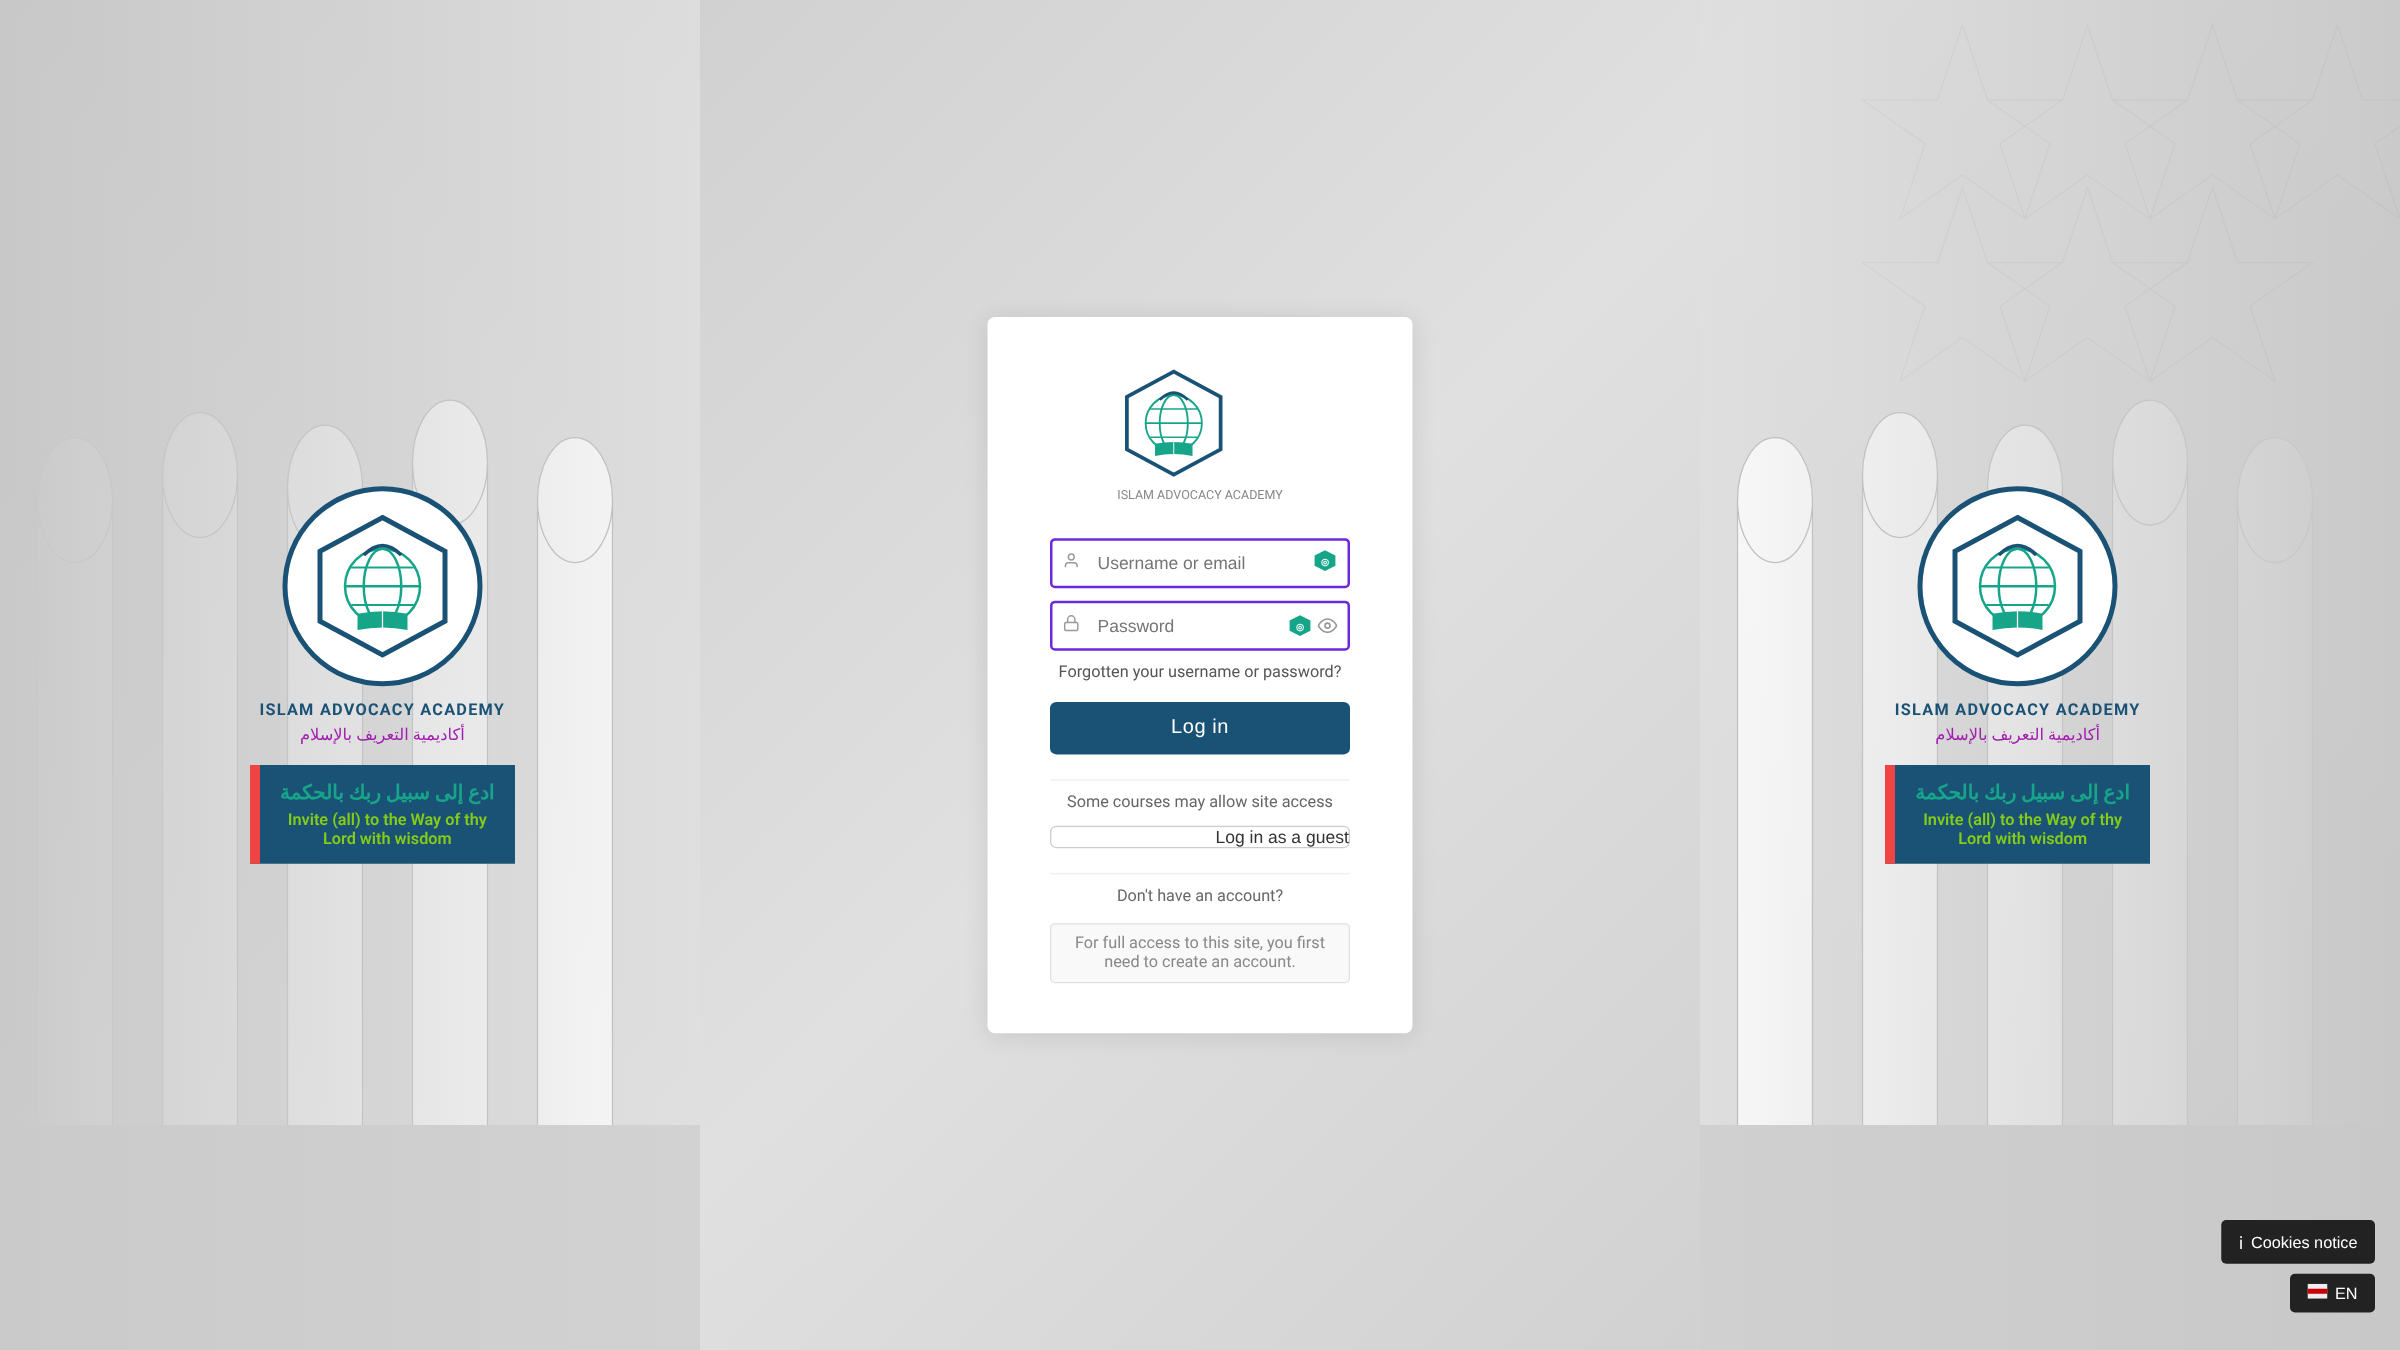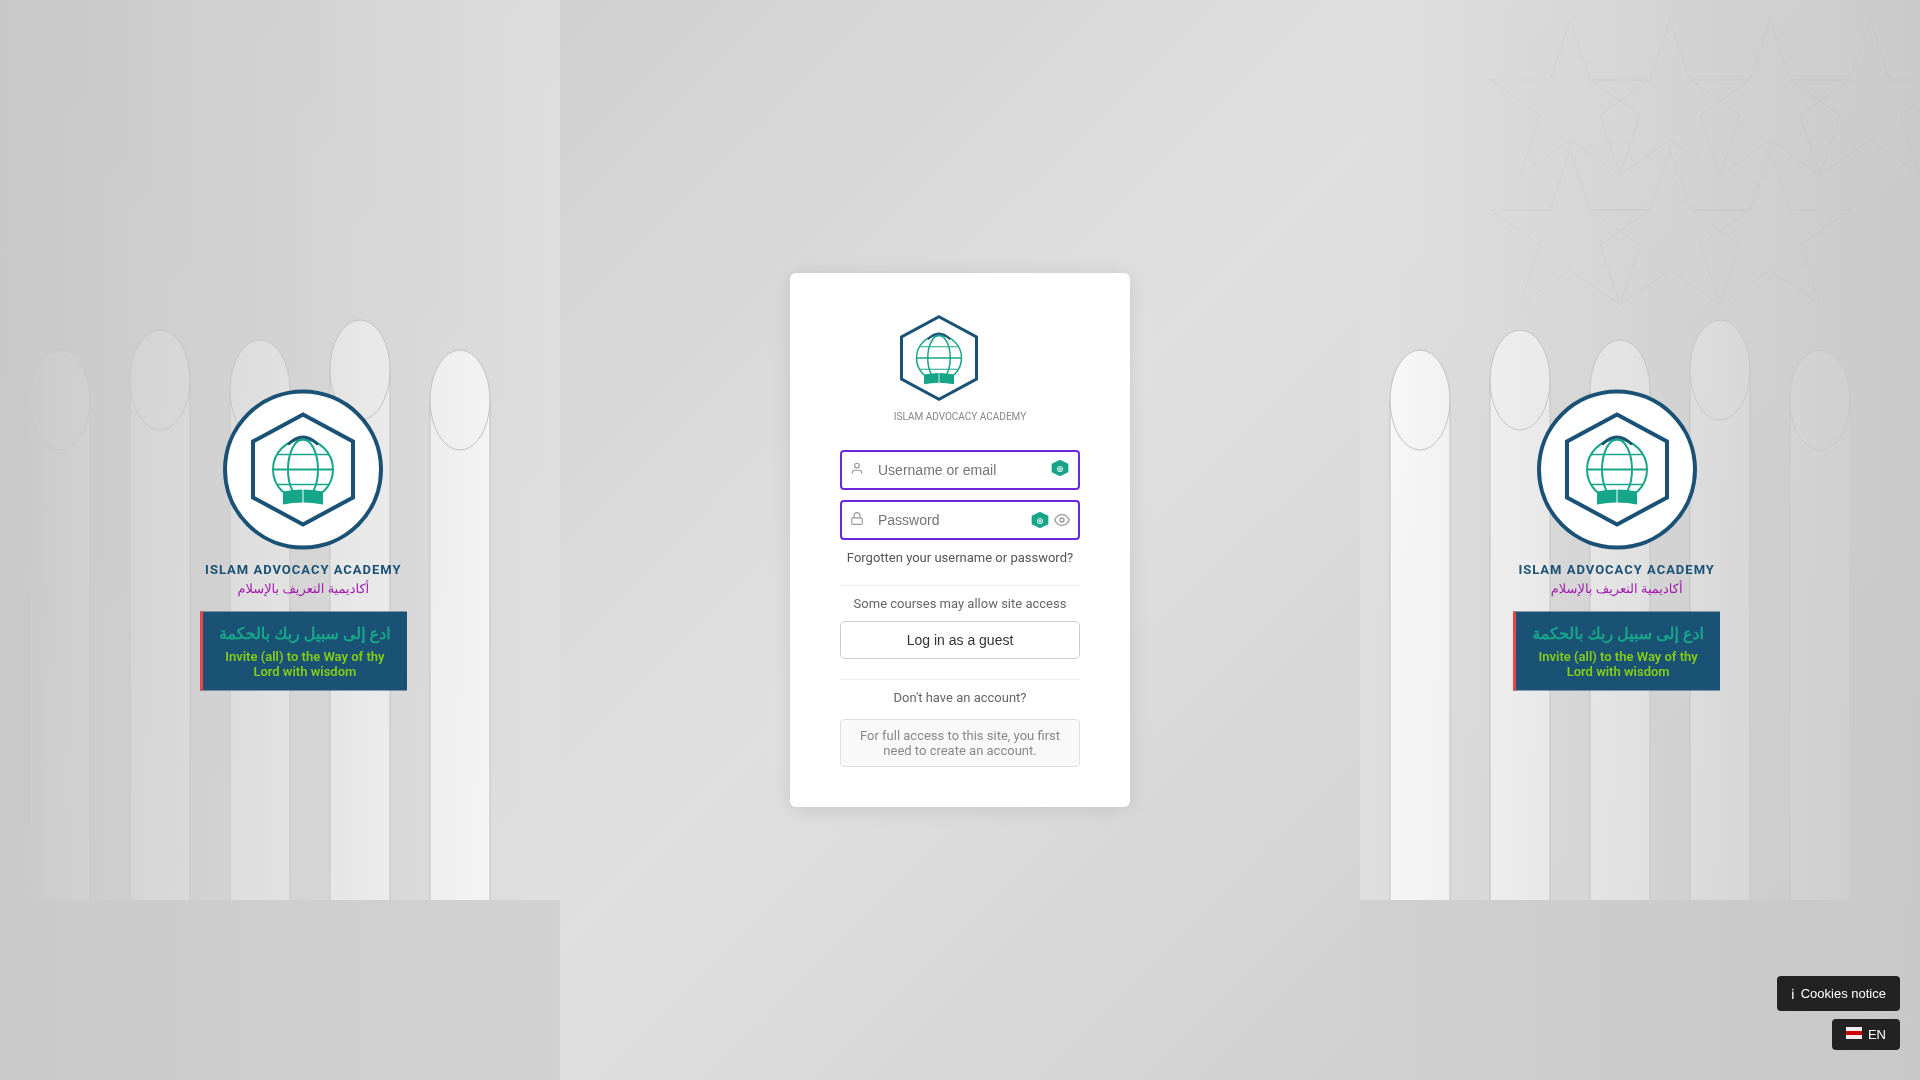--- a/index.html
+++ b/index.html
@@ -105,21 +105,21 @@
 
     .brand-arabic {
       font-size: 13px;
       color: #a21caf;
       text-align: center;
       margin-bottom: 16px;
     }
 
     .brand-quote-box {
       background: #1a5276;
-      border-left: 3px solid #ef4444;
+      border-left: 8px solid #ef4444;
       padding: 12px 16px;
       max-width: 260px;
       text-align: center;
     }
 
     .brand-quote-arabic {
       color: #17a589;
       font-size: 16px;
       font-weight: bold;
       margin-bottom: 6px;
@@ -220,27 +220,27 @@
 
     .guest-info {
       font-size: 13px;
       color: #666;
       text-align: center;
       margin-bottom: 10px;
     }
 
     .btn-guest {
       width: 100%;
-      padding: 10px;
       background: white;
       color: #333;
       border: 1px solid #ccc;
       border-radius: 5px;
       font-size: 14px;
       cursor: pointer;
+      text-align: right;
     }
 
     .divider2 {
       width: 100%;
       border: none;
       border-top: 1px solid #eee;
       margin: 20px 0 10px;
     }
 
     .no-account {
@@ -499,20 +499,21 @@
           <path d="M1 12s4-8 11-8 11 8 11 8-4 8-11 8-11-8-11-8z"></path>
           <circle cx="12" cy="12" r="3"></circle>
         </svg>
       </span>
     </div>
 
     
     <div class="forgot-link">Forgotten your username or password?</div>
 
     
+    <button class="btn-login">Log in</button>
 
     <hr class="divider">
 
     
     <div class="guest-info">Some courses may allow site access</div>
     <button class="btn-guest">Log in as a guest</button>
 
     <hr class="divider2">
 
     

